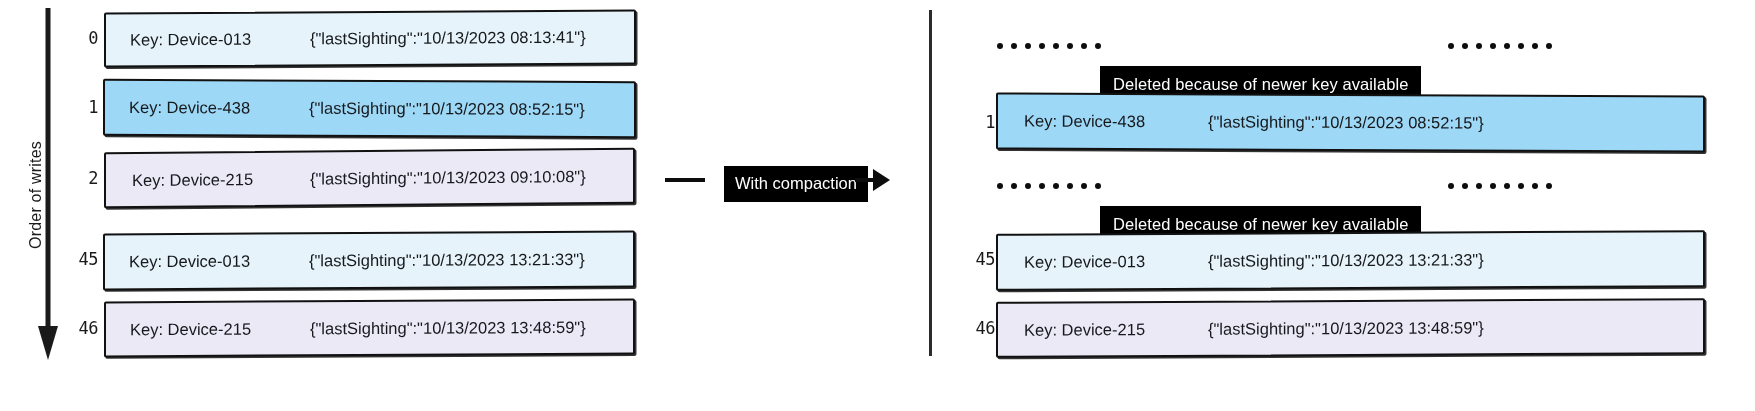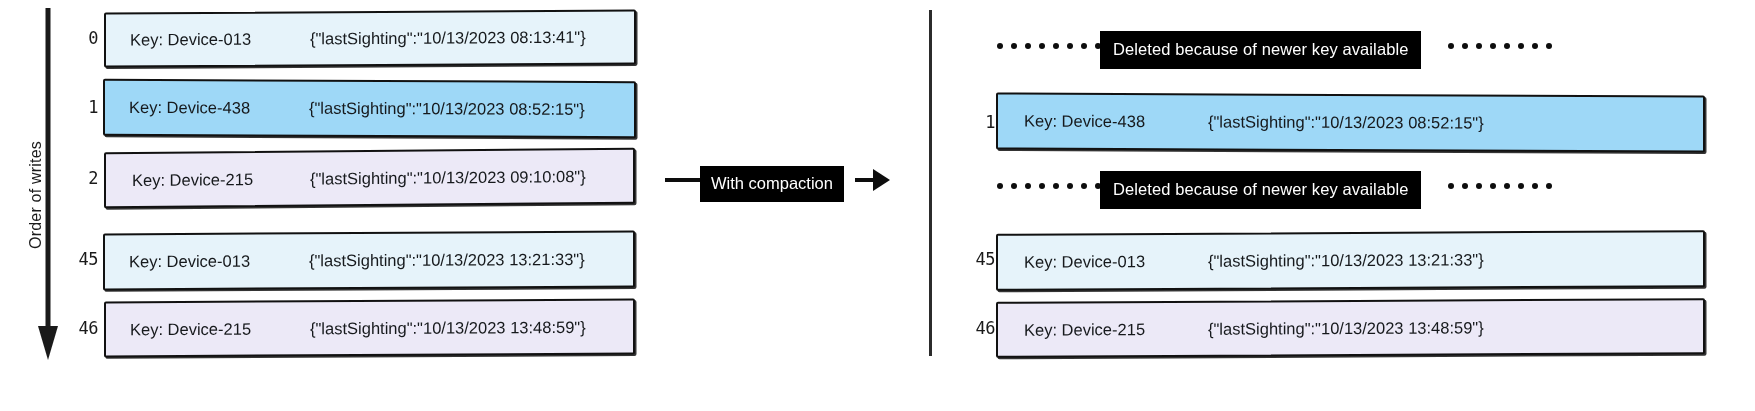--- a/index.html
+++ b/index.html
@@ -125,20 +125,21 @@
   }
   .del-chip {
     position: absolute;
     background: #000000;
     color: #ffffff;
     font-size: 16.5px;
     line-height: 1;
     padding: 10px 13px 11px 13px;
     white-space: nowrap;
     letter-spacing: .1px;
+    margin-top: 35px;
   }
 </style>
 </head>
 <body>
 
 <div id="stage">
 
   <div class="axis-label">Order of writes</div>
 
   <div class="axis-arrow">
@@ -174,21 +175,21 @@
     <span class="val" style="left:204px;">{"lastSighting":"10/13/2023 13:21:33"}</span>
   </div>
 
   <div class="rec tone-lav" style="left:104px; top:300px; width:531px; height:56px; transform:skewY(-0.3deg);">
     <span class="key" style="left:24px;">Key: Device-215</span>
     <span class="val" style="left:204px;">{"lastSighting":"10/13/2023 13:48:59"}</span>
   </div>
 
   <div class="cmp-line" style="left:665px; top:178px; width:40px;"></div>
 
-  <div class="cmp-chip" style="left:700px; top:166px;">With compaction</div>
+  <div class="cmp-chip" style="left:724px; top:166px;">With compaction</div>
 
   <div class="cmp-line" style="left:855px; top:178px; width:30px;"></div>
 
   <div class="cmp-arrow" style="left:873px; top:169px;"></div>
 
   <div class="divider" style="left:929px; top:10px; height:346px;"></div>
 
   <div class="dot-run" style="left:997px; top:43px; width:100px;">
     <i style="left:0px"></i>
       <i style="left:14px"></i>

